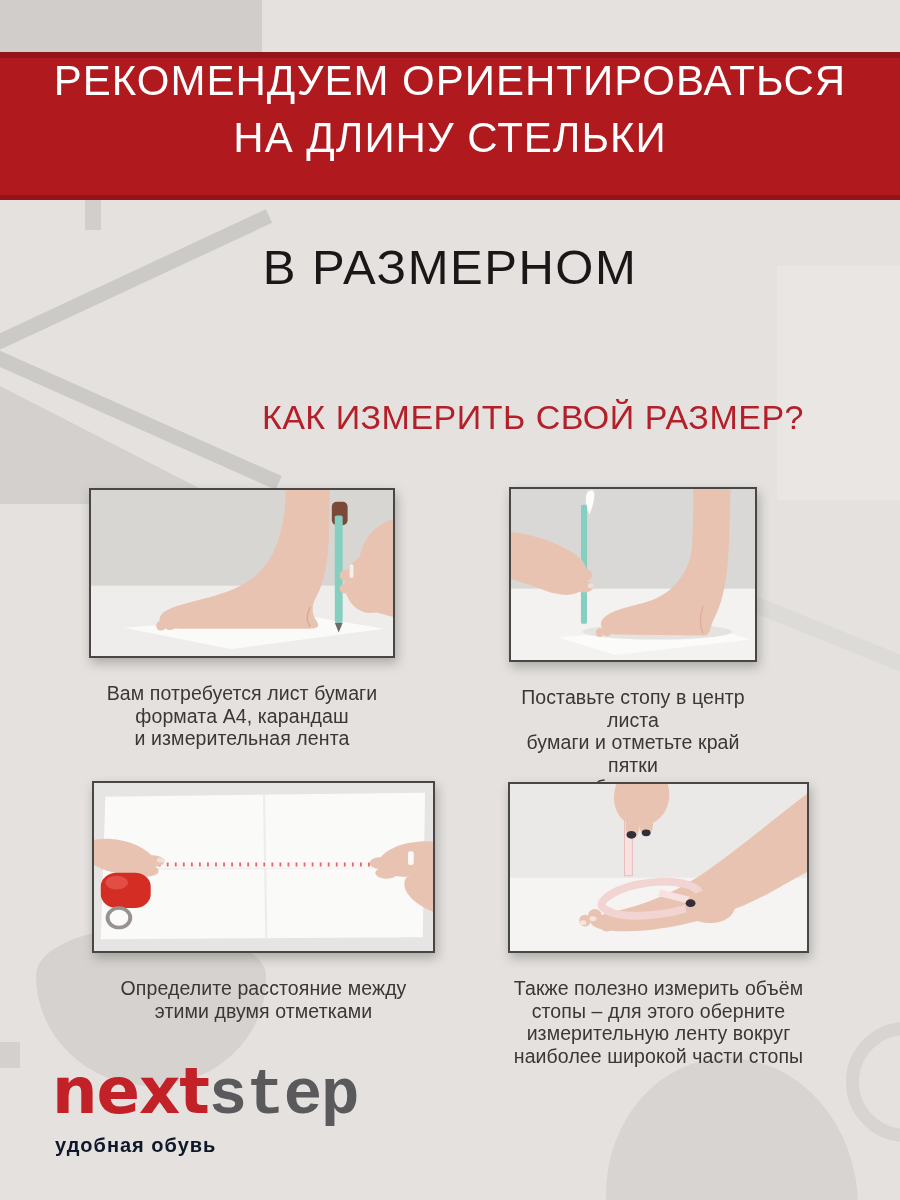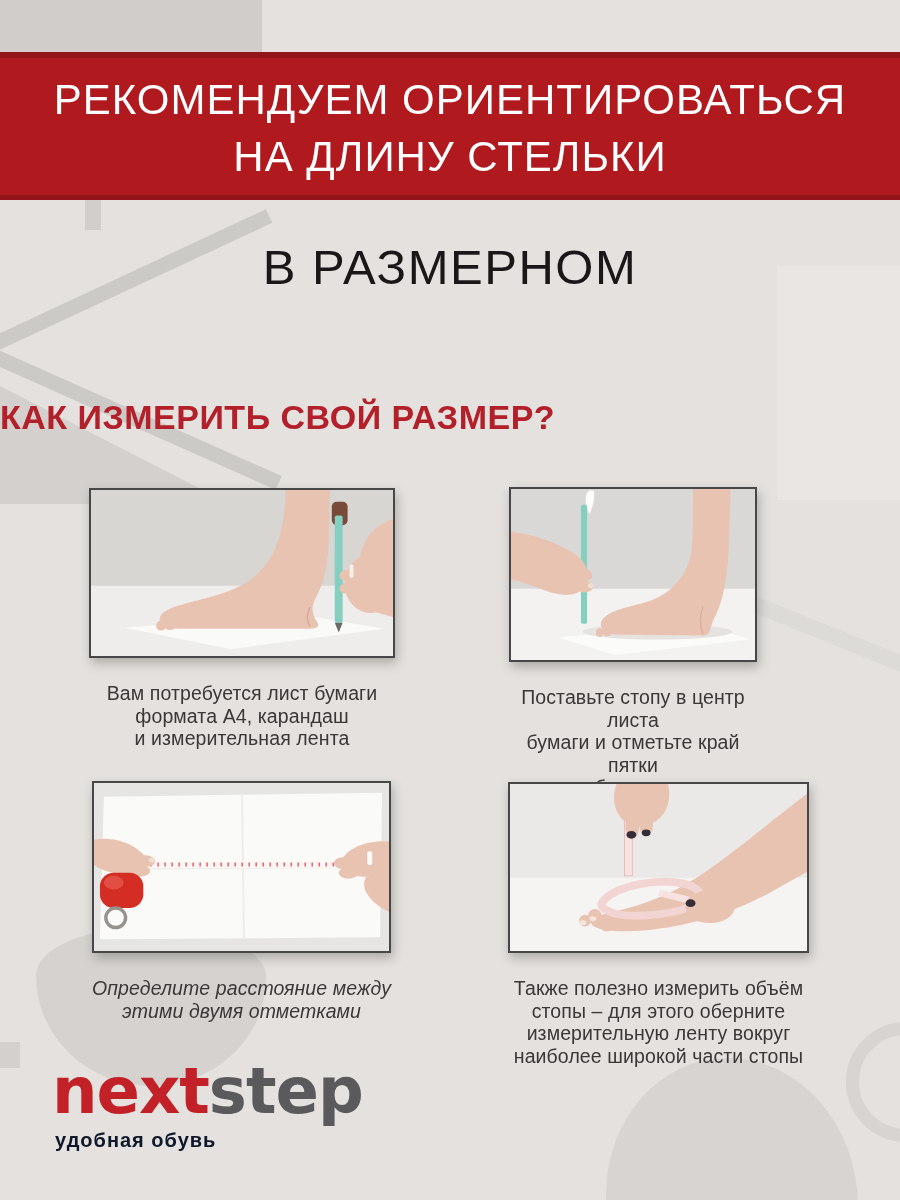--- a/index.html
+++ b/index.html
@@ -30,54 +30,53 @@
   .deco-edge-left{left:0;top:1042px;width:20px;height:26px;background:#d3d0cd;}
   .deco-blob-right{left:606px;top:1058px;width:252px;height:175px;background:#d7d4d1;
     border-radius:48% 52% 0 0 / 78% 85% 0 0;}
   .deco-arc-right{left:846px;top:1022px;width:120px;height:120px;border:13px solid #d7d4d1;
     border-radius:50%;background:transparent;}
 
   .banner{
     position:absolute;z-index:2;left:0;top:52px;width:900px;height:148px;
     background:var(--banner-bg);color:var(--banner-text);text-align:center;
     box-shadow:inset 0 6px 0 rgba(0,0,0,.16), inset 0 -5px 0 rgba(0,0,0,.16);
-    padding-top:19px;
   }
   .banner-line{font-size:42px;line-height:57px;letter-spacing:1px;font-weight:400;}
 
   .heading{
     position:absolute;z-index:2;left:0;top:228px;width:900px;text-align:center;
     color:var(--heading-text);font-size:49px;line-height:78px;letter-spacing:1.5px;font-weight:400;
   }
   .subheading{
-    position:absolute;z-index:2;left:0;top:398px;width:804px;text-align:left;
-    color:var(--accent-red);font-size:34px;font-weight:700;letter-spacing:.5px;
+    position:absolute;z-index:2;left:0;top:398px;width:804px;text-align:right;
+    color:var(--accent-red);font-size:34px;font-weight:400;letter-spacing:.5px;
   }
 
   figure.step{position:absolute;z-index:2;text-align:center;}
   .step1{left:89px;top:488px;width:306px;}
   .step2{left:509px;top:487px;width:248px;}
-  .step3{left:92px;top:781px;width:299px;font-style:italic;}
+  .step3{left:92px;top:781px;width:343px;}
   .step4{left:508px;top:782px;width:301px;}
   .photo-frame{
     border:2px solid #474747;background:#d8d6d4;
     box-shadow:2px 5px 10px rgba(95,90,85,.4);
   }
   .photo-frame svg{display:block;width:100%;height:100%;}
   .p1{height:170px;} .p2{height:175px;} .p3{height:172px;} .p4{height:171px;}
   figcaption.caption{
     margin-top:24px;font-size:19.5px;line-height:22.5px;color:var(--caption-text);
     white-space:pre-line;letter-spacing:.1px;
   }
 
   .logo-block{position:absolute;z-index:2;left:52px;top:1058px;}
   .logo{font-family:"DejaVu Sans",sans-serif;font-weight:700;font-size:64px;
     line-height:66px;letter-spacing:-1px;}
   .logo-next{color:var(--logo-red);}
-  .logo-step{color:var(--logo-gray);}
+  .logo-step{color:var(--logo-gray);font-family:Liberation Mono, monospace;}
   .tagline{margin-top:5px;margin-left:3px;font-weight:700;font-size:20px;
     letter-spacing:1px;color:#0f172a;}
 </style>
 </head>
 <body>
 
 <div class="deco deco-top-left"></div>
 <div class="deco deco-tab"></div>
 <div class="deco deco-chevron-upper"></div>
 <div class="deco deco-chevron-lower"></div>

